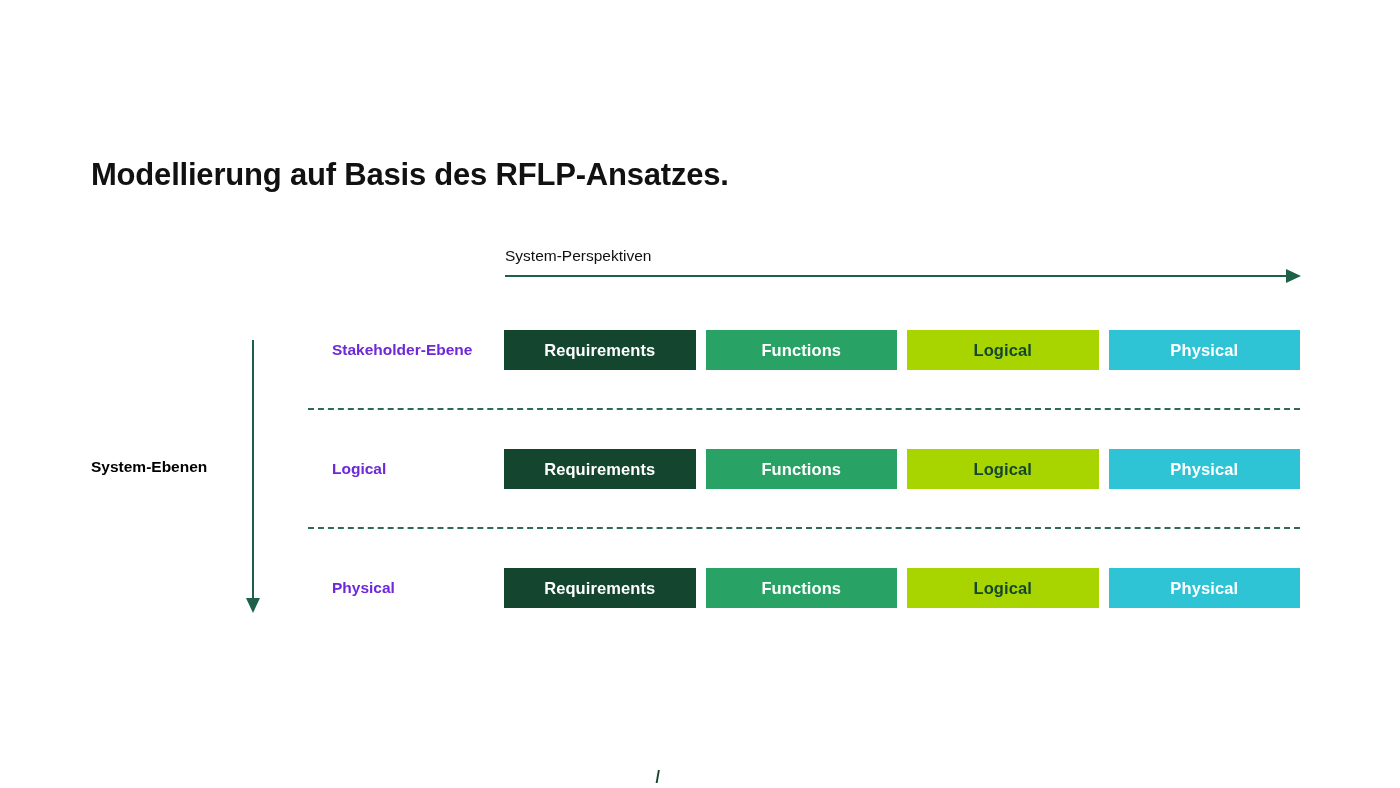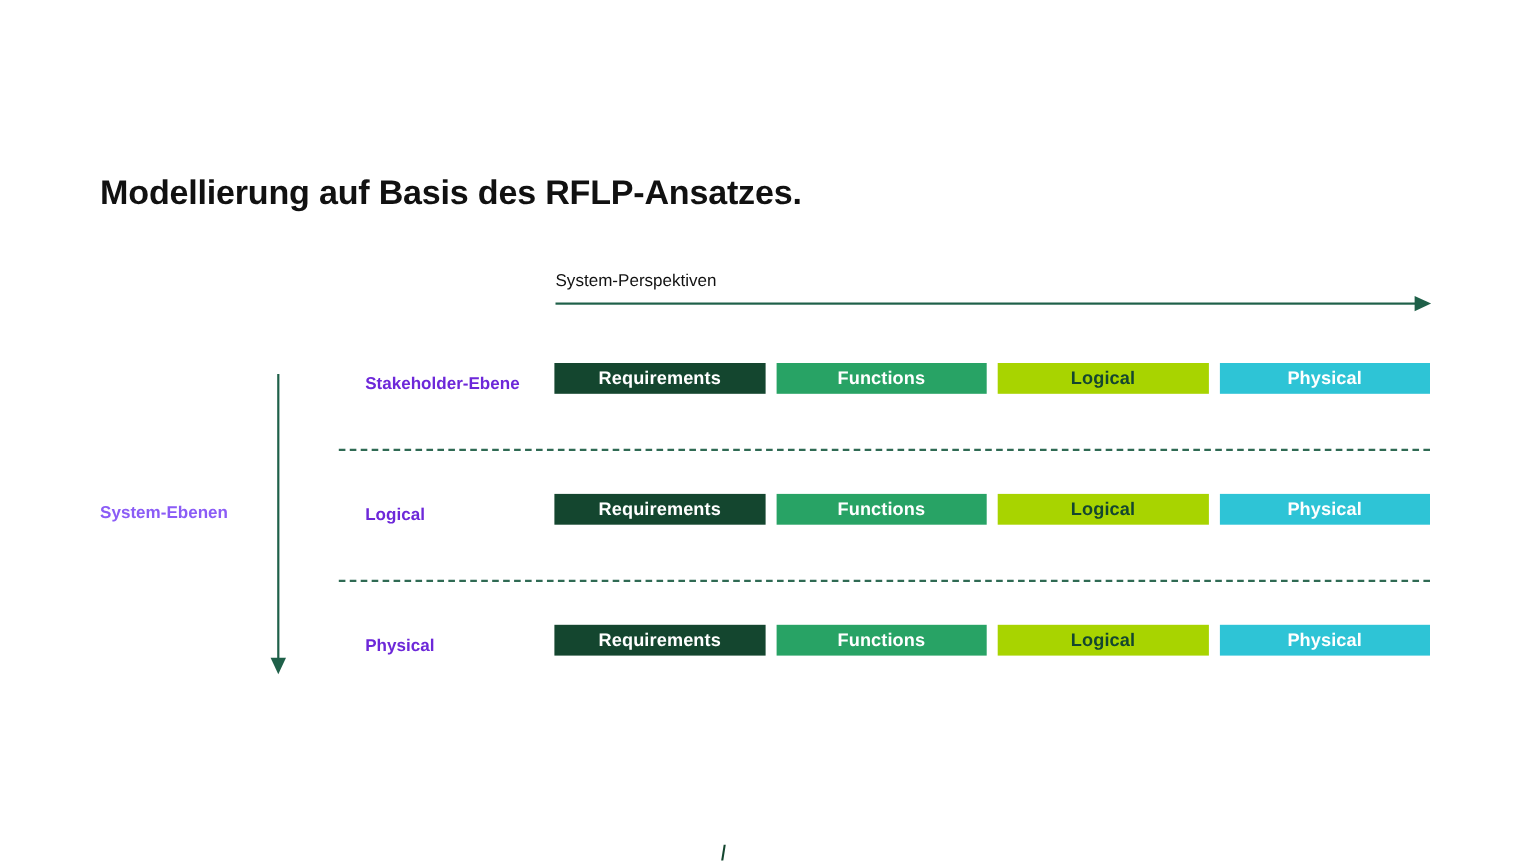--- a/index.html
+++ b/index.html
@@ -64,21 +64,21 @@
     border-left: 15px solid #1f6049;
   }
 
   
   .left-axis-label {
     position: absolute;
     left: 91px;
     top: 458px;
     font-size: 15.5px;
     font-weight: bold;
-    color: #8b5cf6;
+    color: #000000;
     white-space: nowrap;
   }
   .left-axis-line {
     position: absolute;
     left: 252px;
     top: 340px;
     width: 2px;
     height: 262px;
     background: #1f6049;
   }
@@ -116,21 +116,21 @@
     position: absolute;
     left: 196px;
     top: 0;
     width: 796px;
     height: 40px;
     display: flex;
     gap: 10px;
   }
   .cell {
     flex: 1 1 0;
-    height: 28px;
+    height: 40px;
     display: flex;
     align-items: center;
     justify-content: center;
     font-size: 16.5px;
     font-weight: bold;
     letter-spacing: 0.1px;
     box-sizing: border-box;
   }
 
   

